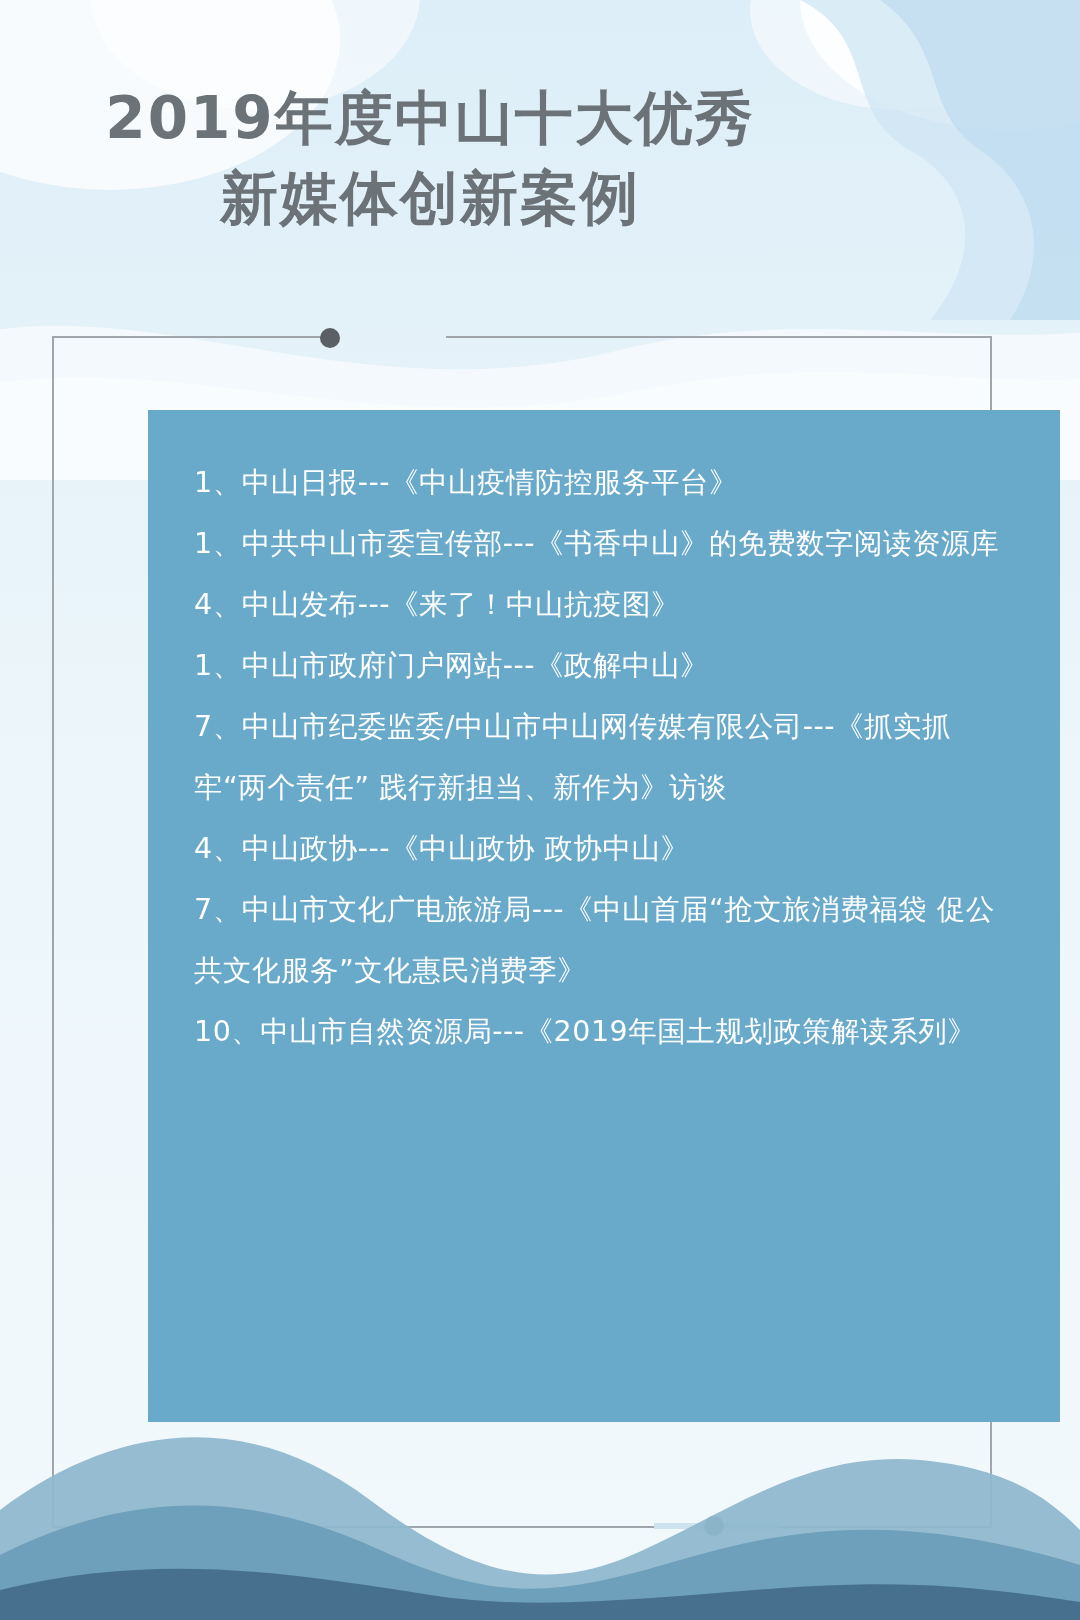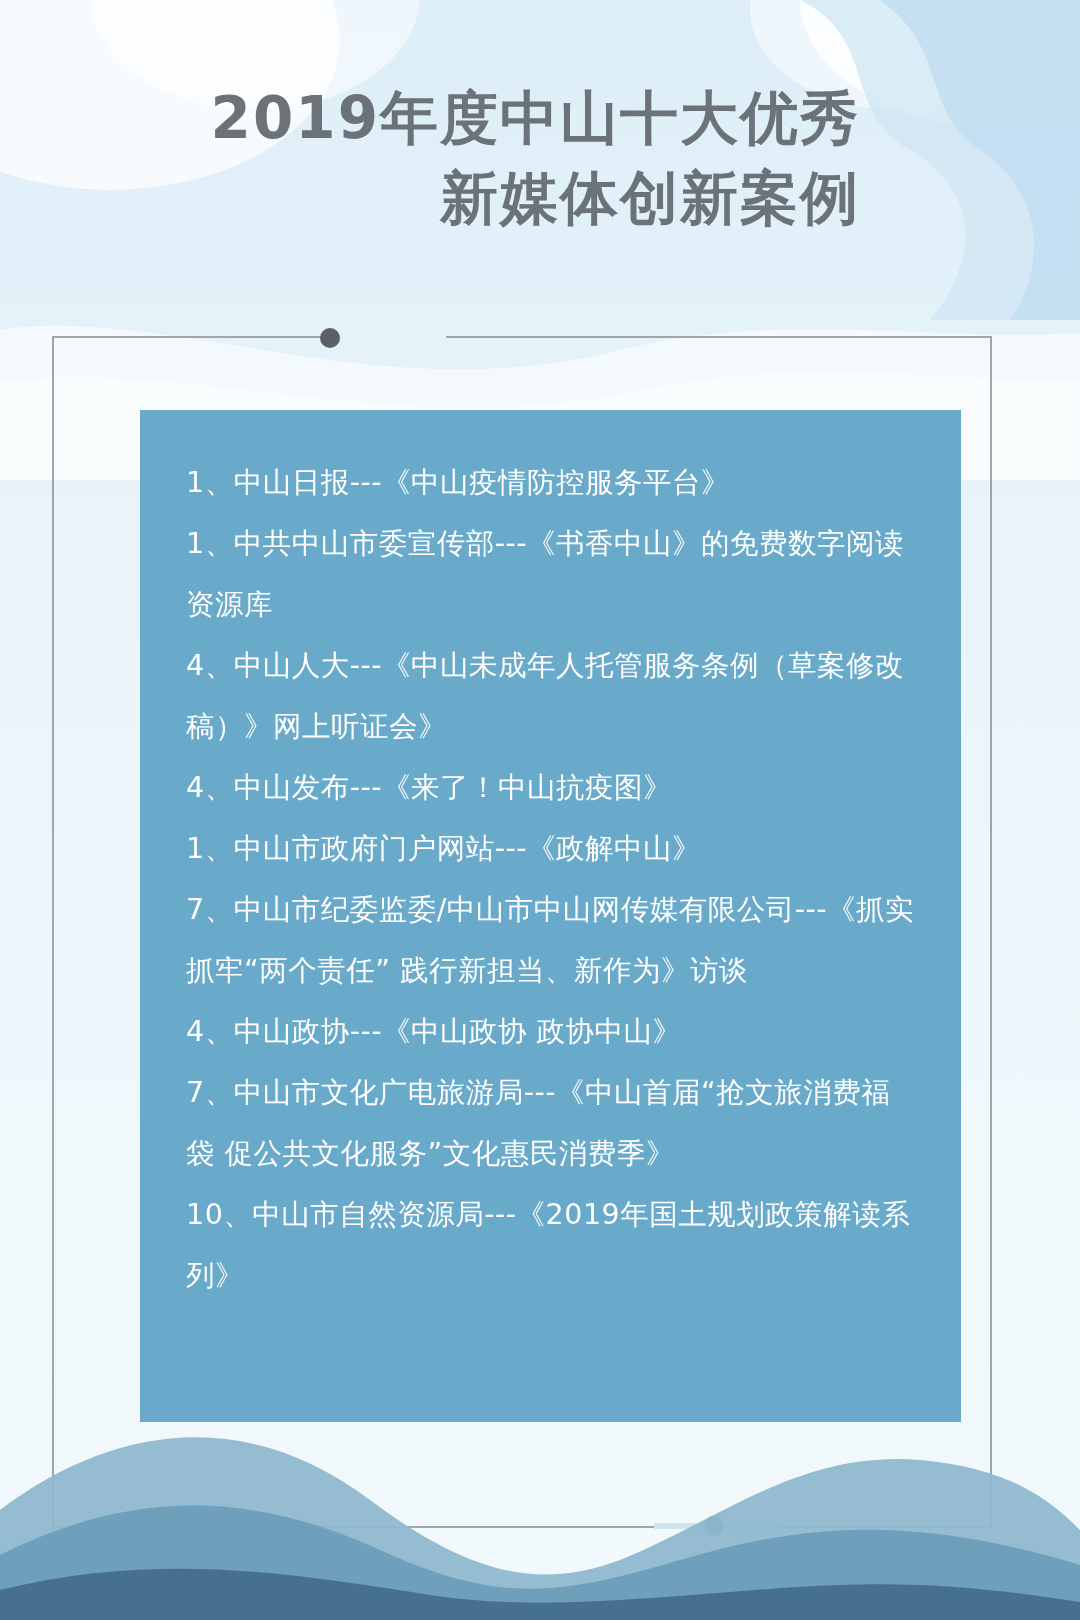--- a/index.html
+++ b/index.html
@@ -51,21 +51,21 @@
     height: 360px;
     pointer-events: none;
   }
 
   
   .title {
     position: absolute;
     top: 78px;
     left: 0;
     width: 860px;
-    text-align: right;
+    text-align: center;
     color: #6b7278;
     font-size: 58px;
     line-height: 1.38;
     font-weight: bold;
     letter-spacing: 2px;
     font-family: "DejaVu Sans", "Liberation Sans", sans-serif;
   }
   .title .line { display: block; }
 
   
@@ -100,23 +100,23 @@
     height: 20px;
     border-radius: 50%;
     background: #5a6066;
   }
   .dot-top { left: 266px; top: -10px; }
   .dot-bottom { left: 650px; bottom: -10px; }
 
   
   .card {
     position: absolute;
-    left: 140px;
+    left: 148px;
     top: 410px;
-    width: 821px;
+    width: 912px;
     height: 1012px;
     background: #69aacb;
     box-sizing: border-box;
     padding: 42px 46px 28px 46px;
   }
   .list {
     margin: 0;
     padding: 0;
     list-style: none;
   }
@@ -169,21 +169,20 @@
     <div class="frame-gap-top"></div>
     <div class="frame-gap-bottom"></div>
     <div class="dot dot-top"></div>
     <div class="dot dot-bottom"></div>
   </div>
 
   <div class="card">
     <ul class="list">
       <li>1、中山日报---《中山疫情防控服务平台》</li>
       <li>1、中共中山市委宣传部---《书香中山》的免费数字阅读资源库</li>
-      <li>4、中山人大---《中山未成年人托管服务条例（草案修改稿）》网上听证会》</li>
       <li>4、中山发布---《来了！中山抗疫图》</li>
       <li>1、中山市政府门户网站---《政解中山》</li>
       <li>7、中山市纪委监委/中山市中山网传媒有限公司---《抓实抓牢“两个责任” 践行新担当、新作为》访谈</li>
       <li>4、中山政协---《中山政协 政协中山》</li>
       <li>7、中山市文化广电旅游局---《中山首届“抢文旅消费福袋 促公共文化服务”文化惠民消费季》</li>
       <li>10、中山市自然资源局---《2019年国土规划政策解读系列》</li>
     </ul>
   </div>
 
   <svg class="bottom-art" viewBox="0 0 1080 230" preserveAspectRatio="none" xmlns="http://www.w3.org/2000/svg">

